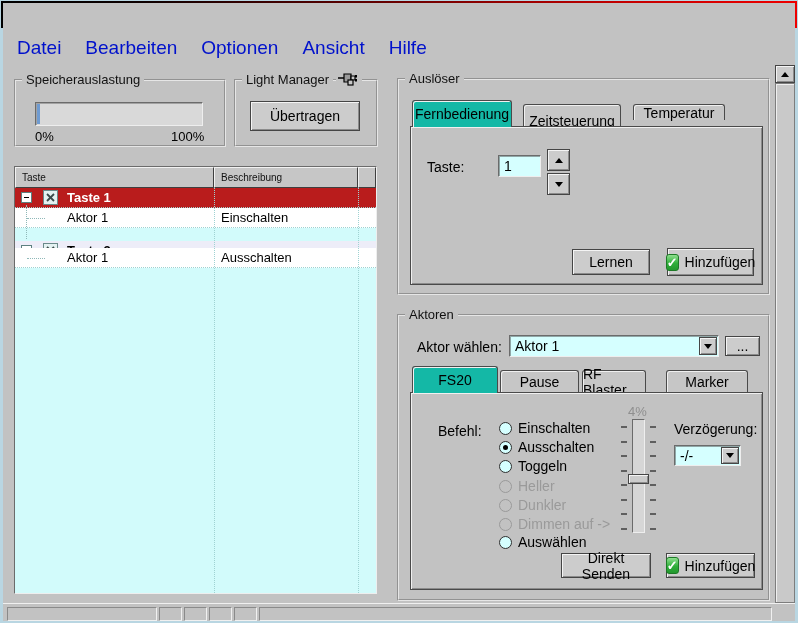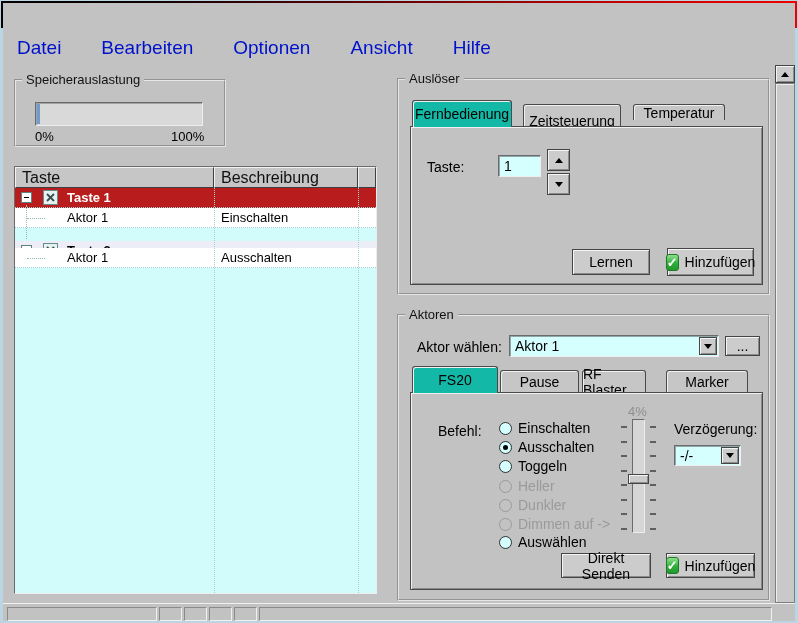--- a/index.html
+++ b/index.html
@@ -33,21 +33,21 @@
   .glyph-max { position:absolute; left:3px; top:4px; width:10px; height:9px; border:1px solid #000; border-top:2px solid #000; }
   .glyph-close { position:absolute; inset:0; }
   .glyph-close:before,.glyph-close:after{
     content:""; position:absolute; left:2px; top:7px; width:12px; height:2px; background:#000;
   }
   .glyph-close:before{ transform:rotate(45deg);} .glyph-close:after{ transform:rotate(-45deg);}
 
   
   .menubar { position:absolute; left:3px; top:31px; right:3px; height:33px; background:#c2c2c2;
              display:flex; align-items:center; gap:0; }
-  .menu-item { color:#0011cc; font-size:19px; padding:0 20px; cursor:default;text-align:right; }
+  .menu-item { color:#0011cc; font-size:19px; padding:0 12px; cursor:default;text-align:right; }
   .menu-item:first-child { padding-left:14px; }
 
   
   .group { position:absolute; border:2px groove #e6e6e6; }
   .group-title { position:absolute; top:-9px; left:6px; background:#c2c2c2; padding:0 4px;
                  font-size:13px; color:#111; }
 
   
   .btn {
     background:#cccccc; border:1px solid #454545; color:#000;
@@ -75,21 +75,21 @@
   .progress-fill { position:absolute; left:1px; top:1px; bottom:1px; background:#6f9bd1; }
 
   
   .tree {
     position:absolute; left:14px; top:166px; width:363px; height:428px;
     background:#d2fbfb; border:1px solid; border-color:#6b6b6b #eeeeee #eeeeee #6b6b6b;
   }
   .tree-header { position:absolute; left:0; top:0; right:0; height:21px; display:flex; }
   .th {
     background:#c6c6c6; border:1px solid #3f3f3f; border-top-color:#f2f2f2; border-left-color:#f2f2f2;
-    font-size:16px; color:#111; display:flex; align-items:center; padding-left:6px;
+    font-size:10px; color:#111; display:flex; align-items:center; padding-left:6px;
   }
   .trow { position:absolute; left:0; right:0; height:20px; font-size:13px; display:flex; align-items:center;
           border-bottom:1px dotted #9fd2d2; }
   .trow.selected { background:#b91c1c; color:#fff; }
   .trow.row-white { background:#ffffff; color:#000; }
   .trow.row-lav { background:#ededf8; color:#000; }
   .tname { font-weight:bold; }
   .expander {
     position:absolute; left:6px; top:4px; width:11px; height:11px; background:#fff;
     border:1px solid #5d8080; display:flex; align-items:center; justify-content:center;
@@ -198,20 +198,34 @@
 
   <div class="group" style="left:14px; top:79px; width:212px; height:68px;">
     <span class="group-title">Speicherauslastung</span>
     <div class="progress" style="left:19px; top:21px; width:168px; height:24px;">
       <div class="progress-fill" style="width: 2%;"></div>
     </div>
     <span class="lbl" style="left:19px; top:48px; font-size:13px;">0%</span>
     <span class="lbl" style="left:155px; top:48px; font-size:13px;">100%</span>
   </div>
 
+  <div class="group" style="left:234px; top:79px; width:144px; height:68px;">
+    <span class="group-title">Light Manager</span>
+    <span style="position:absolute; right:14px; top:-11px; background:#c2c2c2; padding:0 2px;">
+      <svg width="22" height="16" viewBox="0 0 22 16">
+        <line x1="0" y1="8" x2="6" y2="8" stroke="#000" stroke-width="1.5"></line>
+        <polygon points="6,4 13,4 13,12 6,12" fill="#9a9a9a" stroke="#000" stroke-width="1.2"></polygon>
+        <polygon points="13,6 17,6 17,10 13,10" fill="#c8c8c8" stroke="#000" stroke-width="1.2"></polygon>
+        <rect x="17" y="5" width="2" height="2.5" fill="#000"></rect>
+        <rect x="17" y="9" width="2" height="2.5" fill="#000"></rect>
+        <rect x="10" y="10" width="5" height="5" fill="#c8c8c8" stroke="#000" stroke-width="1.2"></rect>
+      </svg>
+    </span>
+    <button class="btn" style="left:14px; top:20px; width:110px; height:30px;">Übertragen</button>
+  </div>
 
   <div class="tree">
     <div class="tree-header">
       <div class="th" style="width:199px;">Taste</div>
       <div class="th" style="width:144px;">Beschreibung</div>
       <div class="th" style="flex:1;"></div>
     </div>
 
     <div class="trow selected" style="top:21px;">
       <span class="expander">

